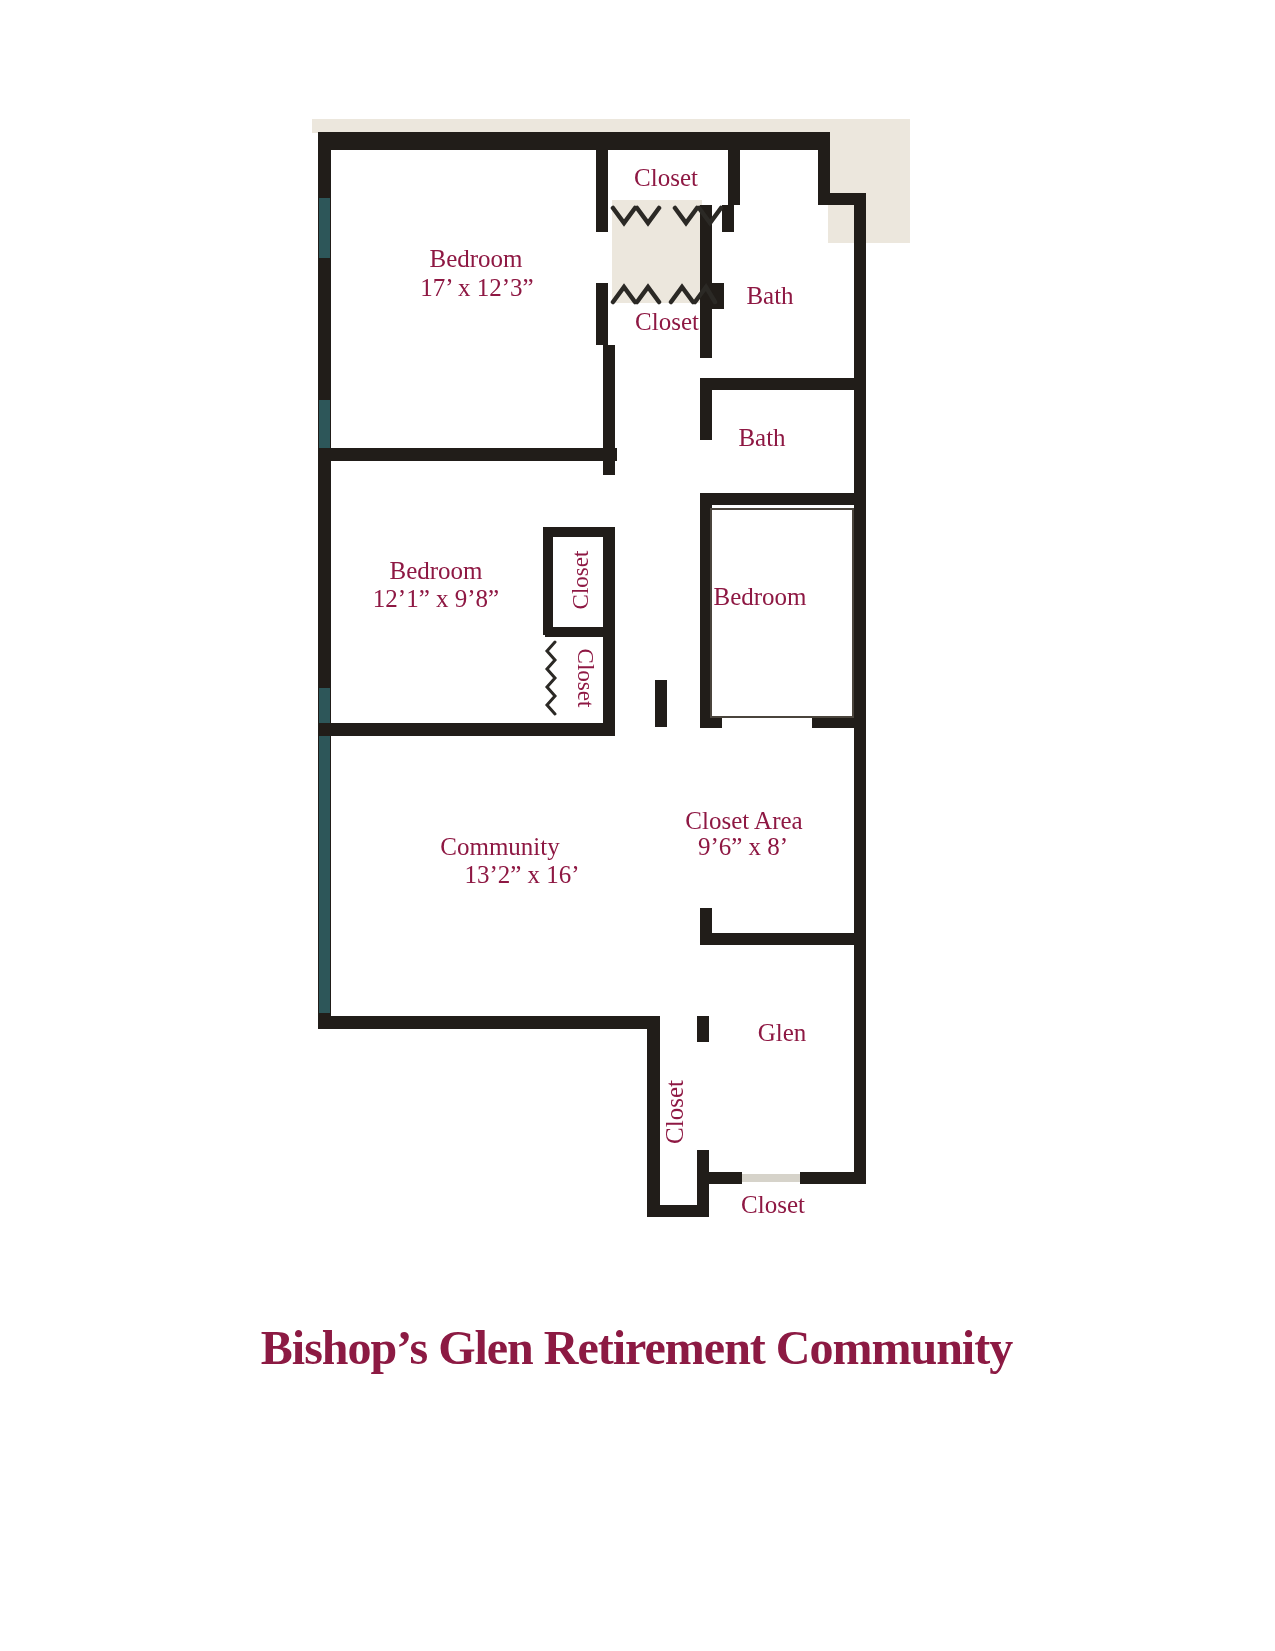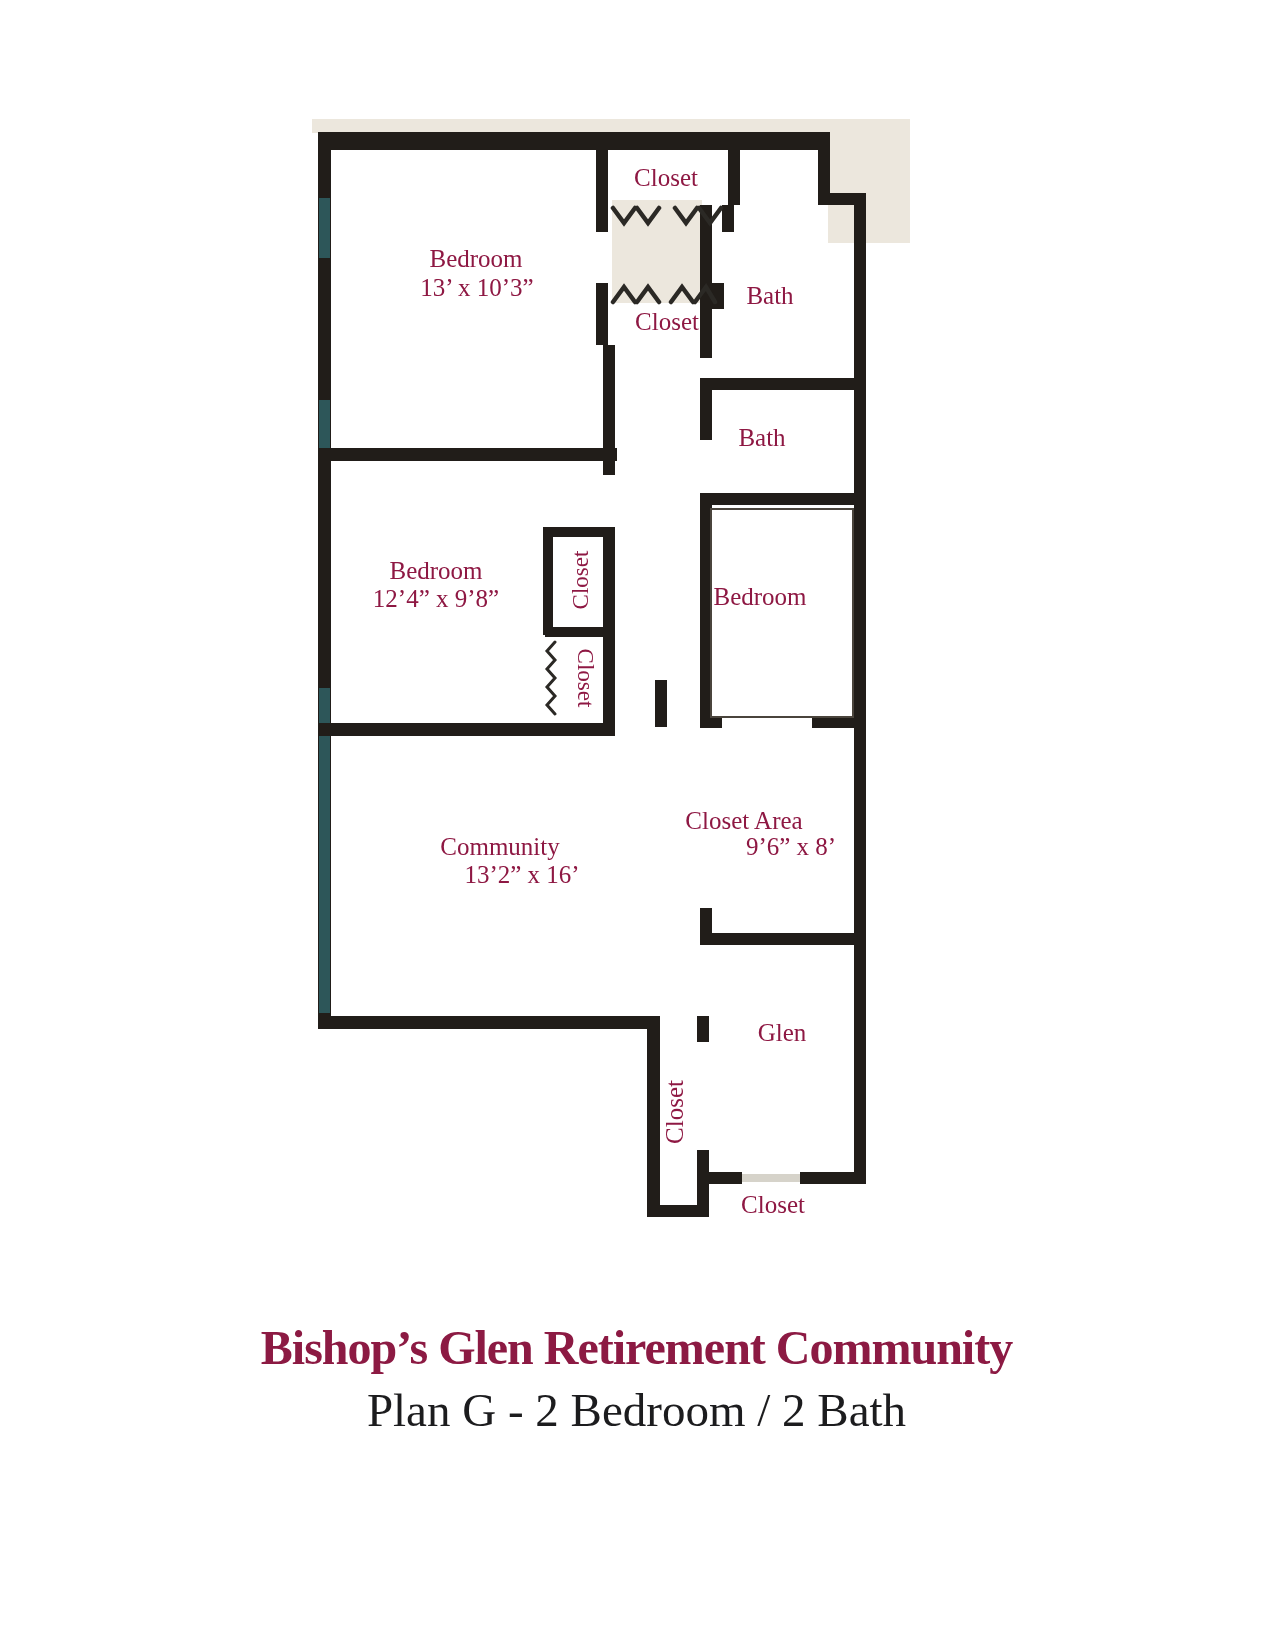--- a/index.html
+++ b/index.html
@@ -104,35 +104,34 @@
   <svg class="chev" style="left:610px;top:281px;" width="108" height="24" viewBox="0 0 108 24">
     <path d="M3 21 L14 6 L25 21 M27 21 L38 6 L49 21"></path>
     <path d="M61 21 L72 6 L83 21 M85 21 L96 6 L105 21"></path>
   </svg>
   <svg class="chev wavy" style="left:544px;top:640px;" width="14" height="78" viewBox="0 0 14 78">
     <path d="M11 2 L3 11 L11 20 L3 29 L11 38 L3 47 L11 56 L3 65 L11 74"></path>
   </svg>
 
   <div class="lbl" style="left:666px;top:177px;">Closet</div>
   <div class="lbl" style="left:476px;top:258px;">Bedroom</div>
-  <div class="lbl" style="left:477px;top:287px;">13’ x 10’3”</div>
+  <div class="lbl" style="left:477px;top:287px;">17’ x 12’3”</div>
   <div class="lbl" style="left:770px;top:295px;">Bath</div>
   <div class="lbl" style="left:667px;top:321px;">Closet</div>
   <div class="lbl" style="left:762px;top:437px;">Bath</div>
   <div class="lbl" style="left:436px;top:570px;">Bedroom</div>
-  <div class="lbl" style="left:436px;top:598px;">12’4” x 9’8”</div>
+  <div class="lbl" style="left:436px;top:598px;">12’1” x 9’8”</div>
   <div class="lbl small rot-ccw" style="left:580px;top:580px;">Closet</div>
   <div class="lbl small rot-cw" style="left:585px;top:678px;">Closet</div>
   <div class="lbl" style="left:760px;top:596px;">Bedroom</div>
   <div class="lbl" style="left:500px;top:846px;">Community</div>
   <div class="lbl" style="left:522px;top:874px;">13’2” x 16’</div>
   <div class="lbl" style="left:744px;top:820px;">Closet Area</div>
-  <div class="lbl" style="left:743px;top:846px;margin-left:48px;">9’6” x 8’</div>
+  <div class="lbl" style="left:743px;top:846px;">9’6” x 8’</div>
   <div class="lbl" style="left:782px;top:1032px;">Glen</div>
   <div class="lbl rot-ccw" style="left:674px;top:1112px;">Closet</div>
   <div class="lbl" style="left:773px;top:1204px;">Closet</div>
 
   <div class="titles">
     <div class="title-main">Bishop’s Glen Retirement Community</div>
-    <div class="title-sub">Plan G - 2 Bedroom / 2 Bath</div>
   </div>
 
 </div>
 
 </body></html>

